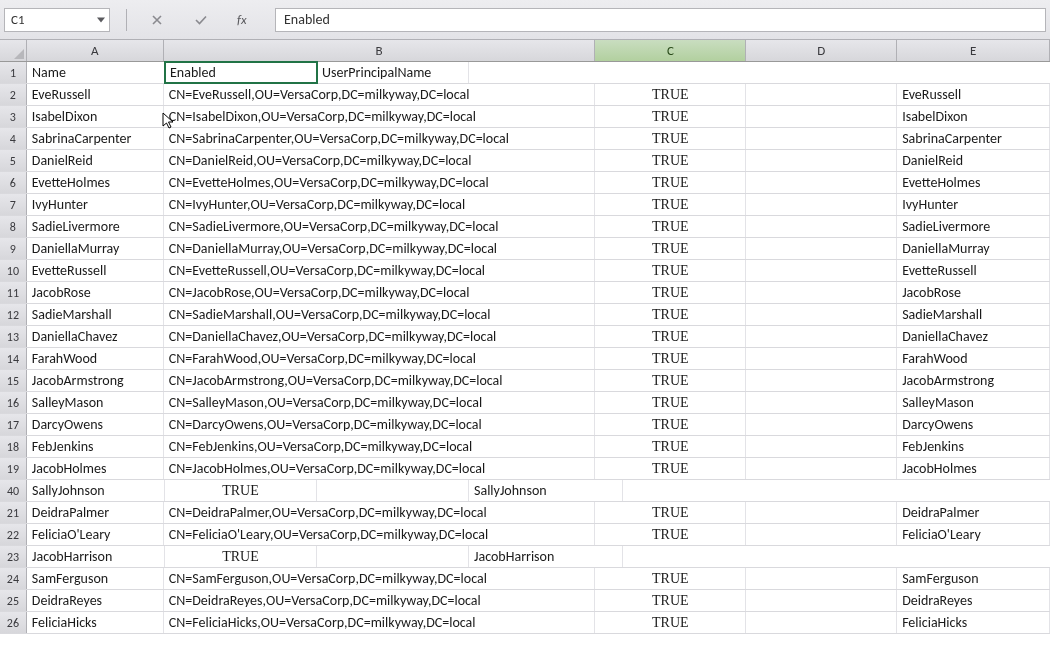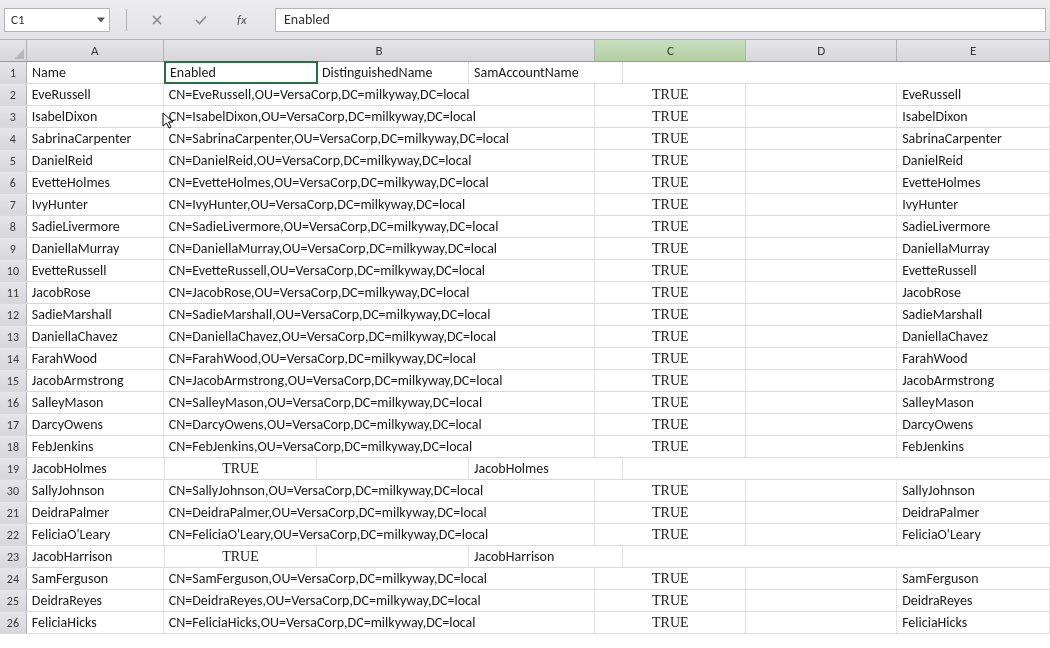--- a/index.html
+++ b/index.html
@@ -210,24 +210,21 @@
 
   <div class="row">
     <div class="row-header">1</div>
     <div class="cell wA">
         <span>Name</span>
       </div>
     <div class="cell wC selected">
         <span>Enabled</span>
       </div>
     <div class="cell wD">
-        <span>DistinguishedName</span>
-      </div>
-    <div class="cell wE">
-        <span>SamAccountName</span>
+        <span>UserPrincipalName</span>
       </div>
   </div>
 
   <div id="data-rows">
       <div class="row">
         <div class="row-header">2</div>
         <div class="cell wA">
           <span>EveRussell</span>
         </div>
         <div class="cell wB">
@@ -529,37 +526,37 @@
         </div>
         <div class="cell wE">
           <span>FebJenkins</span>
         </div>
       </div>
       <div class="row">
         <div class="row-header">19</div>
         <div class="cell wA">
           <span>JacobHolmes</span>
         </div>
+        <div class="cell wB">
+          <span>CN=JacobHolmes,OU=VersaCorp,DC=milkyway,DC=local</span>
+        </div>
         <div class="cell wC center">
           <span>TRUE</span>
         </div>
         <div class="cell wD">
           <span></span>
         </div>
         <div class="cell wE">
           <span>JacobHolmes</span>
         </div>
       </div>
       <div class="row">
-        <div class="row-header">30</div>
+        <div class="row-header">40</div>
         <div class="cell wA">
           <span>SallyJohnson</span>
-        </div>
-        <div class="cell wB">
-          <span>CN=SallyJohnson,OU=VersaCorp,DC=milkyway,DC=local</span>
         </div>
         <div class="cell wC center">
           <span>TRUE</span>
         </div>
         <div class="cell wD">
           <span></span>
         </div>
         <div class="cell wE">
           <span>SallyJohnson</span>
         </div>

